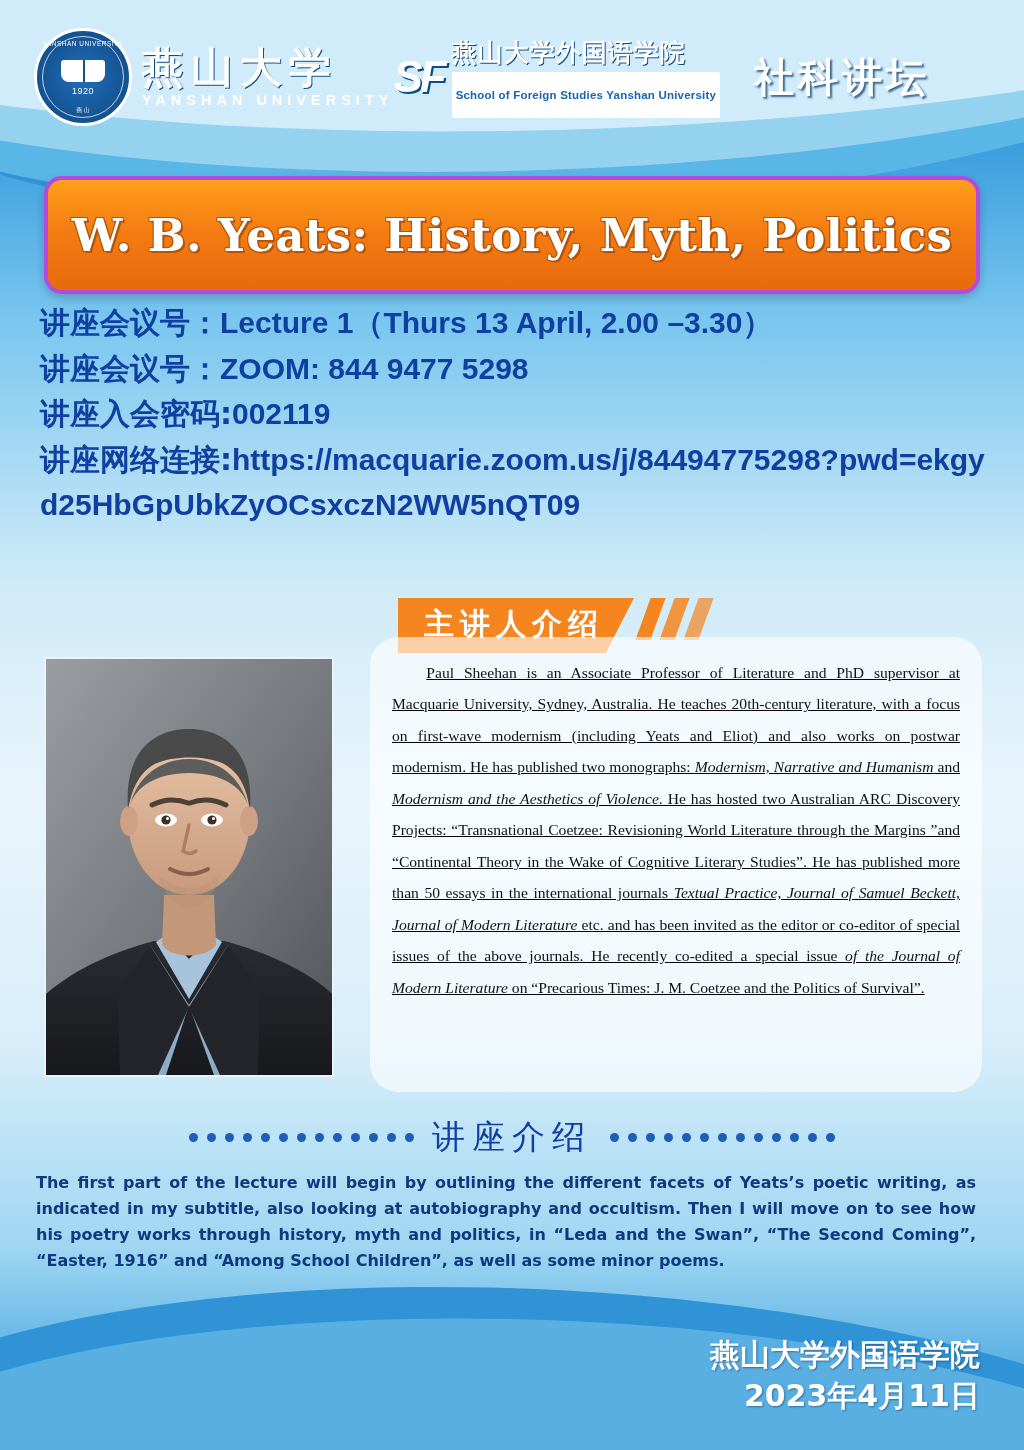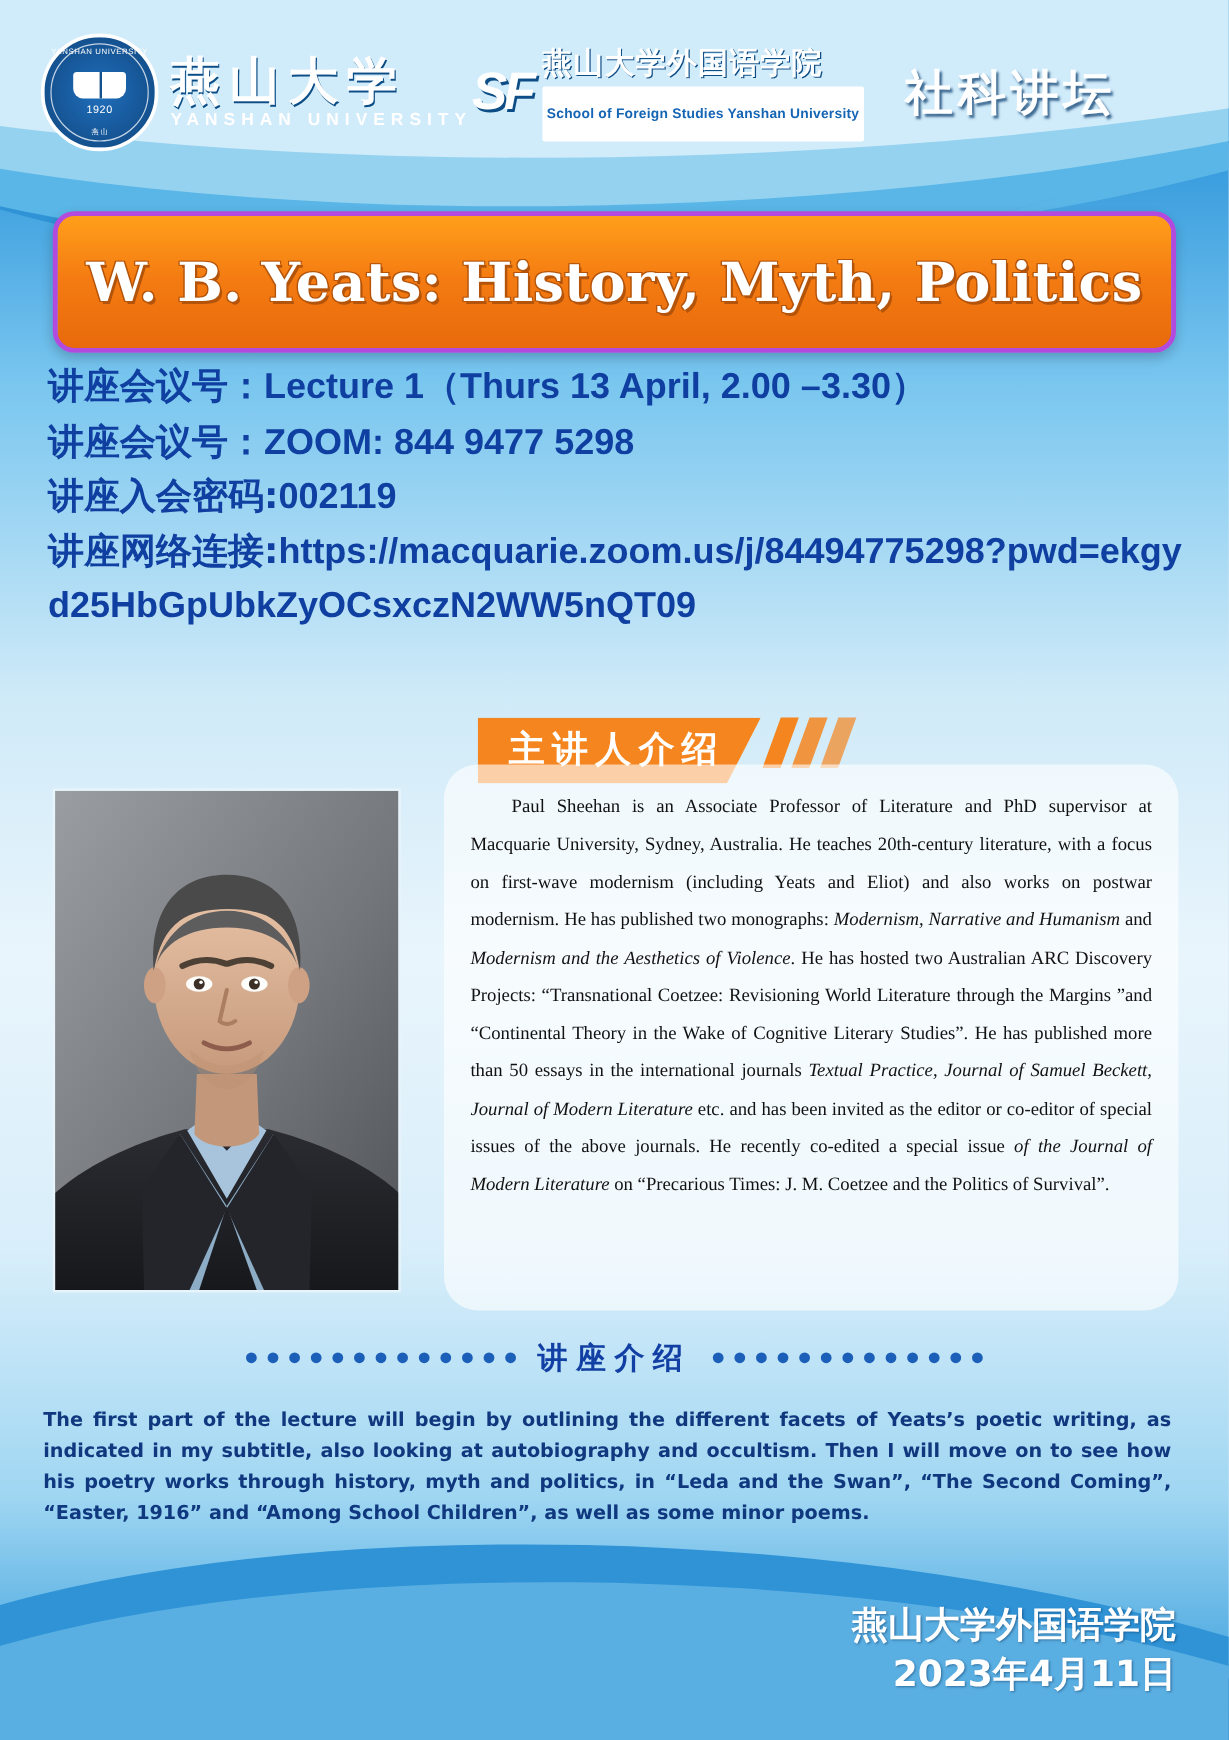--- a/index.html
+++ b/index.html
@@ -281,20 +281,21 @@
 
   
   .bio {
     position: absolute;
     top: 637px; left: 370px;
     width: 612px; height: 455px;
     background: rgba(255,255,255,.62);
     border-radius: 28px;
     box-sizing: border-box;
     padding: 20px 22px 14px 22px;
+    text-decoration: underline;
   }
   .bio p {
     margin: 0;
     font-family: "Liberation Serif", serif;
     font-size: 15.6px;
     line-height: 2.02;
     color: #111;
     text-align: justify;
     text-indent: 2.2em;
     hyphens: auto;
@@ -317,22 +318,22 @@
   }
   .dots i {
     display: block;
     width: 9px; height: 9px;
     border-radius: 50%;
     background: #1b5fb8;
   }
   .sec-lecture .h {
     font-family: "DejaVu Sans", sans-serif;
     color: #123fa3;
-    font-size: 25px;
-    font-weight: bold;
+    font-size: 33px;
+    font-weight: normal;
     letter-spacing: 7px;
   }
 
   
   .abstract {
     position: absolute;
     top: 1170px; left: 36px;
     width: 940px;
     font-family: "DejaVu Sans", sans-serif;
     color: #10387f;

